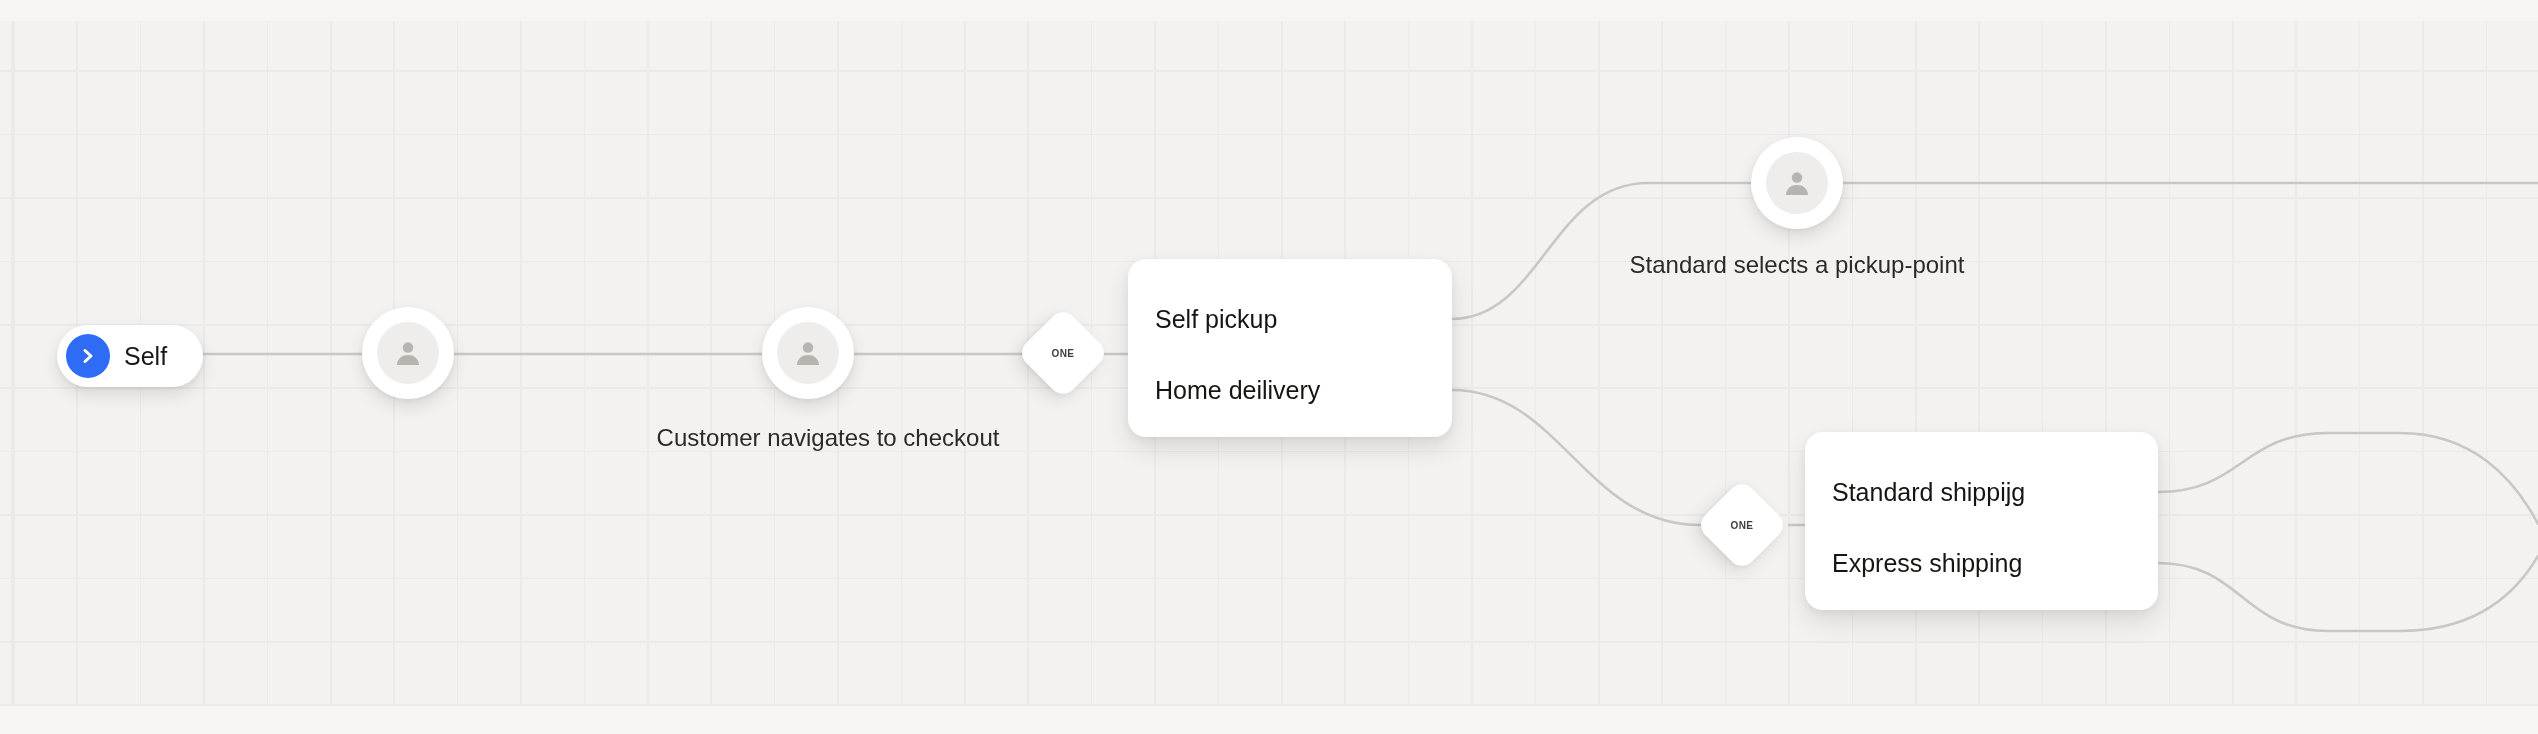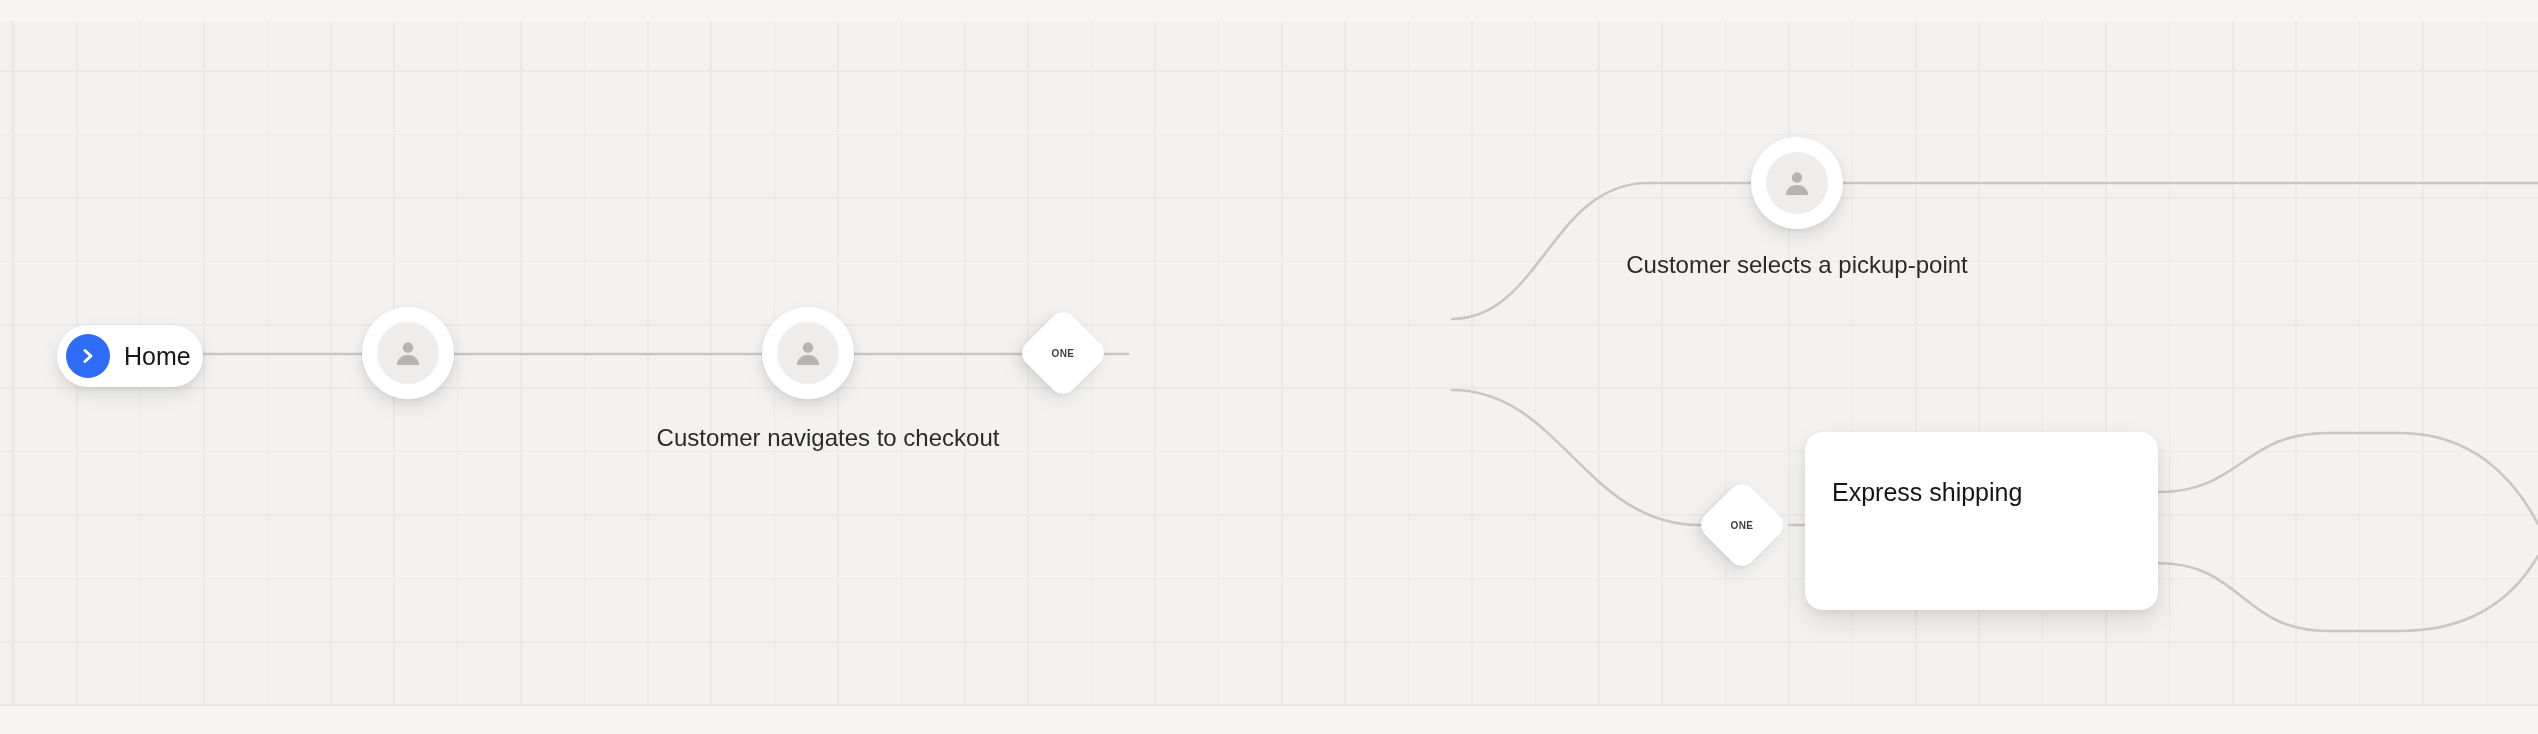--- a/index.html
+++ b/index.html
@@ -59,21 +59,21 @@
     <path d="M 2158 492 C 2242 492 2242 433 2328 433 H 2400 C 2472 433 2514 478 2538 524"></path>
     <path d="M 2158 563 C 2242 563 2242 631 2328 631 H 2400 C 2472 631 2514 597 2538 556"></path>
   </svg>
 
   <div class="node start-pill">
     <span class="start-badge">
       <svg width="20" height="20" viewBox="0 0 20 20">
           <path d="M7 4.5 L13 10 L7 15.5" fill="none" stroke="#ffffff" stroke-width="3" stroke-linecap="round" stroke-linejoin="round"></path>
         </svg>
     </span>
-    <span class="start-label">Home</span>
+    <span class="start-label">Self</span>
   </div>
 
   <div class="node person-node" style="left:362px;top:307px;">
     <span class="person-inner">
       <svg width="36" height="36" viewBox="0 0 24 24" fill="#b7b4b0">
           <circle cx="12" cy="8.4" r="3.5"></circle>
           <path d="M4.6 19.6c.5-4.1 3.5-6.3 7.4-6.3s6.9 2.2 7.4 6.3c.1.4-.3.4-.3.4H4.9s-.4 0-.3-.4z"></path>
         </svg>
     </span>
   </div>
@@ -86,32 +86,37 @@
         </svg>
     </span>
   </div>
   <div class="caption" style="left:828px;top:417px;width:560px;">Customer navigates to checkout</div>
 
   <div class="node gateway" style="left:1017px;top:307px;">
     <div class="diamond"></div>
     <div class="gw-label">ONE</div>
   </div>
 
+  <div class="option-card" style="left:1128px;top:259px;">
+    <div class="option-row">Self pickup</div>
+    <div class="option-row">Home deilivery</div>
+  </div>
 
   <div class="node person-node" style="left:1751px;top:137px;">
     <span class="person-inner">
       <svg width="36" height="36" viewBox="0 0 24 24" fill="#b7b4b0">
           <circle cx="12" cy="8.4" r="3.5"></circle>
           <path d="M4.6 19.6c.5-4.1 3.5-6.3 7.4-6.3s6.9 2.2 7.4 6.3c.1.4-.3.4-.3.4H4.9s-.4 0-.3-.4z"></path>
         </svg>
     </span>
   </div>
-  <div class="caption" style="left:1797px;top:244px;width:600px;">Customer selects a pickup-point</div>
+  <div class="caption" style="left:1797px;top:244px;width:600px;">Standard selects a pickup-point</div>
 
   <div class="node gateway" style="left:1696px;top:479px;">
     <div class="diamond"></div>
     <div class="gw-label">ONE</div>
   </div>
 
   <div class="option-card card2" style="left:1805px;top:432px;">
+    <div class="option-row">Standard shippijg</div>
     <div class="option-row">Express shipping</div>
   </div>
 </div>
 
 </body></html>

